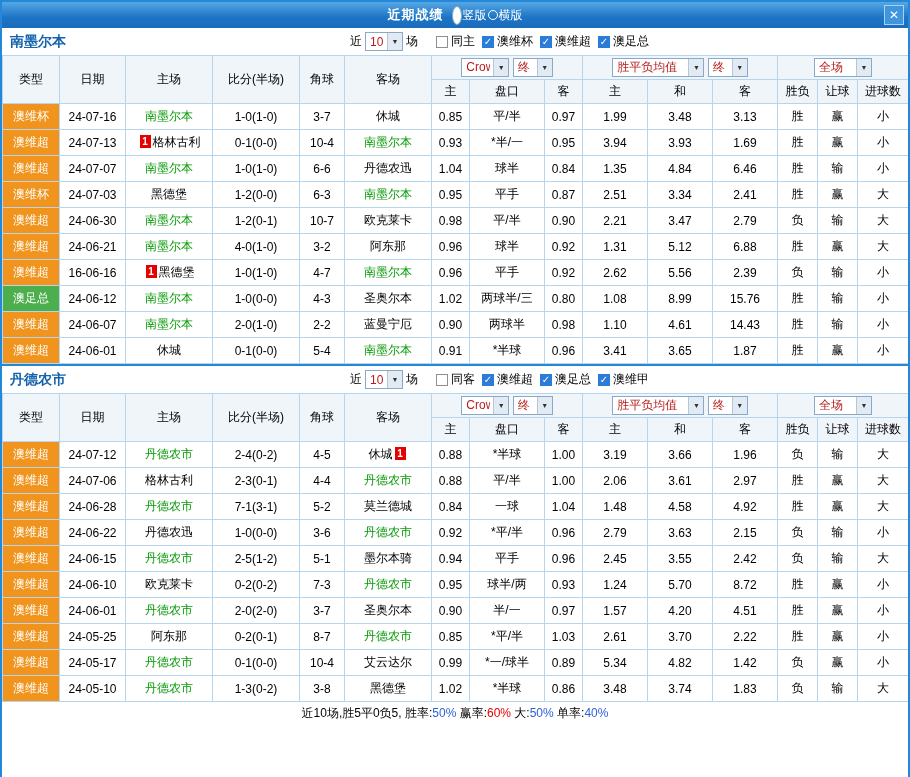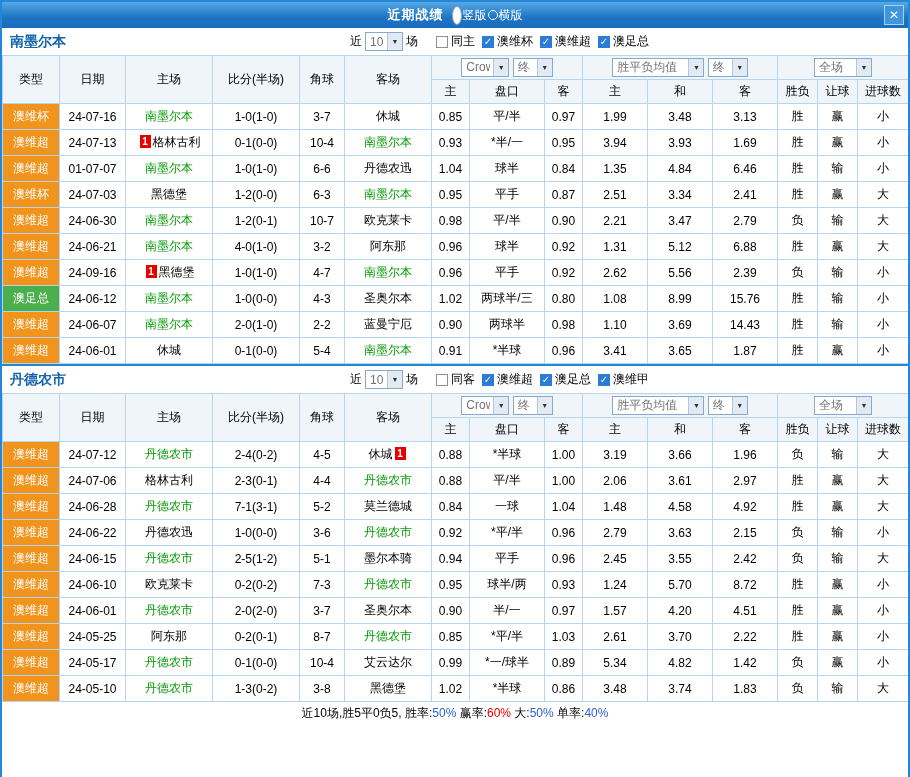--- a/index.html
+++ b/index.html
@@ -19,21 +19,21 @@
 
   
   .sec-head { height:27px; position:relative; display:flex; align-items:center; background:#fff; }
   .sec-head.topline { border-top:2px solid #2488d8; height:29px; }
   .team-name { color:#1464ac; font-weight:bold; font-size:14px; margin-left:8px; }
   .filters { position:absolute; left:348px; top:0; bottom:0; display:flex; align-items:center; gap:3px; color:#000; }
   .spacer8 { display:inline-block; width:8px; }
 
   
   .sel { display:inline-flex; align-items:center; border:1px solid #8aa8c8; background:#fff; height:19px; padding-left:4px; cursor:pointer; }
-  .sel-txt { flex:1; text-align:left; white-space:nowrap; overflow:hidden; font-size:12px; color:#737373; }
+  .sel-txt { flex:1; text-align:left; white-space:nowrap; overflow:hidden; font-size:12px; color:#b91c1c; }
   .arr-btn { width:15px; height:17px; margin-left:3px; background:#e2eaf3; border-left:1px solid #b3c6da;
     display:flex; align-items:center; justify-content:center; font-size:7px; color:#333; }
   .w38 { width:38px; } .w64 { width:48px; } .w40 { width:40px; } .w92 { width:92px; } .w58 { width:58px; }
 
   
   .cb { width:12px; height:12px; border:1px solid #8f8f8f; background:#fff; display:inline-flex; align-items:center;
     justify-content:center; cursor:pointer; margin-left:4px; }
   .cb.on { background:#2a7cd8; border-color:#2a7cd8; }
   .cb.on::after { content:"✓"; color:#fff; font-size:10px; line-height:10px; }
 
@@ -193,21 +193,21 @@
             <td>0.95</td>
             <td>3.94</td>
             <td class="draw-odds">3.93</td>
             <td>1.69</td>
             <td class="c-red">胜</td>
             <td class="c-red">赢</td>
             <td class="c-green">小</td>
           </tr>
           <tr>
             <td class="lt-orange">澳维超</td>
-            <td>01-07-07</td>
+            <td>24-07-07</td>
             <td><span class="team-green">南墨尔本</span></td>
             <td class="score">1-0(1-0)</td>
             <td>6-6</td>
             <td><span>丹德农迅</span></td>
             <td>1.04</td>
             <td class="hcap">球半</td>
             <td>0.84</td>
             <td>1.35</td>
             <td class="draw-odds">4.84</td>
             <td>6.46</td>
@@ -261,21 +261,21 @@
             <td>0.92</td>
             <td>1.31</td>
             <td class="draw-odds">5.12</td>
             <td>6.88</td>
             <td class="c-red">胜</td>
             <td class="c-red">赢</td>
             <td class="c-red">大</td>
           </tr>
           <tr>
             <td class="lt-orange">澳维超</td>
-            <td>24-09-16</td>
+            <td>16-06-16</td>
             <td><span class="card-badge">1</span><span>黑德堡</span></td>
             <td class="score">1-0(1-0)</td>
             <td>4-7</td>
             <td><span class="team-green">南墨尔本</span></td>
             <td>0.96</td>
             <td class="hcap">平手</td>
             <td>0.92</td>
             <td>2.62</td>
             <td class="draw-odds">5.56</td>
             <td>2.39</td>
@@ -304,21 +304,21 @@
             <td class="lt-orange">澳维超</td>
             <td>24-06-07</td>
             <td><span class="team-green">南墨尔本</span></td>
             <td class="score">2-0(1-0)</td>
             <td>2-2</td>
             <td><span>蓝曼宁厄</span></td>
             <td>0.90</td>
             <td class="hcap">两球半</td>
             <td>0.98</td>
             <td>1.10</td>
-            <td class="draw-odds">3.69</td>
+            <td class="draw-odds">4.61</td>
             <td>14.43</td>
             <td class="c-red">胜</td>
             <td class="c-green">输</td>
             <td class="c-green">小</td>
           </tr>
           <tr>
             <td class="lt-orange">澳维超</td>
             <td>24-06-01</td>
             <td><span>休城</span></td>
             <td class="score">0-1(0-0)</td>

